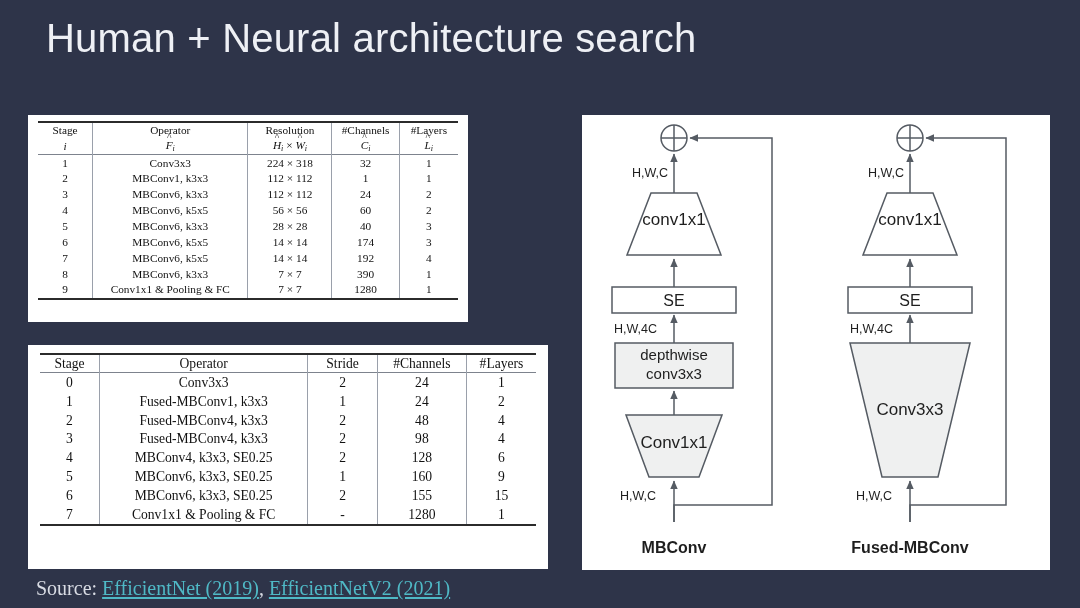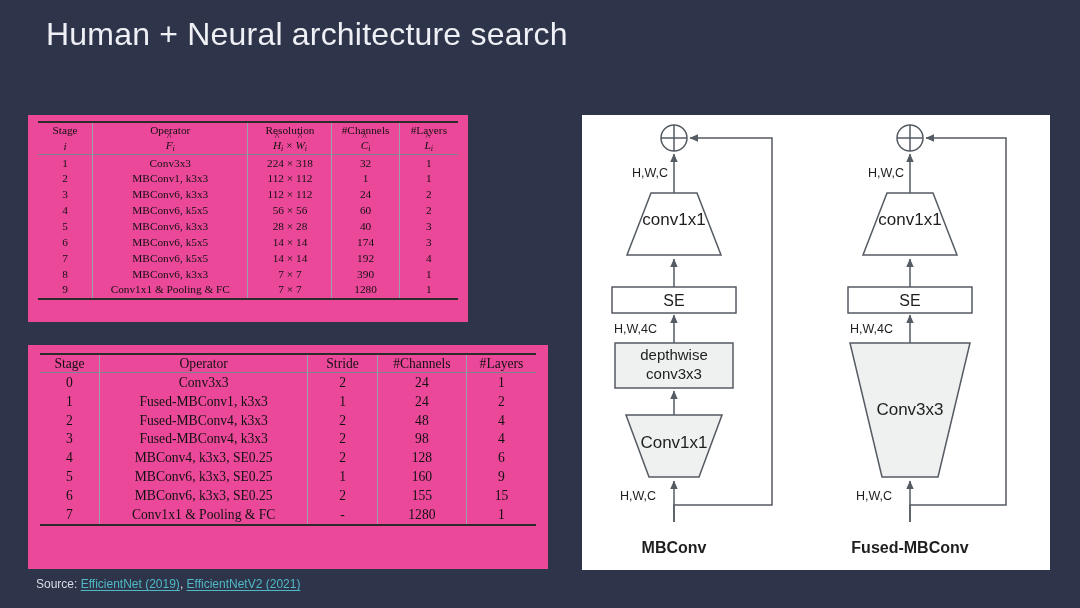--- a/index.html
+++ b/index.html
@@ -6,28 +6,28 @@
   body{
     width:1080px;height:608px;
     background:#2e3449;
     font-family:"Liberation Sans", sans-serif;
     overflow:hidden;position:relative;
   }
   .slide{position:absolute;inset:0;}
 
   .title{
     position:absolute;left:46px;top:16px;
-    font-size:32px;color:#eef0f5;
+    font-size:40px;color:#eef0f5;
     font-weight:400;letter-spacing:.2px;
     white-space:nowrap;
   }
 
   
   .card{
-    position:absolute;background:#ec4899;
+    position:absolute;background:#ffffff;
     box-sizing:border-box;
   }
   #table1-card{left:28px;top:115px;width:440px;height:207px;}
   #table2-card{left:28px;top:345px;width:520px;height:224px;}
 
   table.paper{
     width:100%;border-collapse:collapse;
     font-family:"Liberation Serif", serif;
     color:#111;
   }
@@ -60,21 +60,21 @@
   
   #diagram-card{
     position:absolute;left:582px;top:115px;width:468px;height:455px;
     background:#ffffff;
   }
   #diagram-card svg{display:block;width:100%;height:100%;}
 
   
   .source{
     position:absolute;left:36px;top:577px;
-    font-size:12px;color:#d9dce4;
+    font-size:20px;color:#d9dce4;font-family:Liberation Serif, serif;
   }
   .source a{
     color:#4fb9c6;text-decoration:underline;
     text-underline-offset:2px;
   }
   .source .sep{color:#d9dce4;}
 </style>
 </head>
 <body>
 

